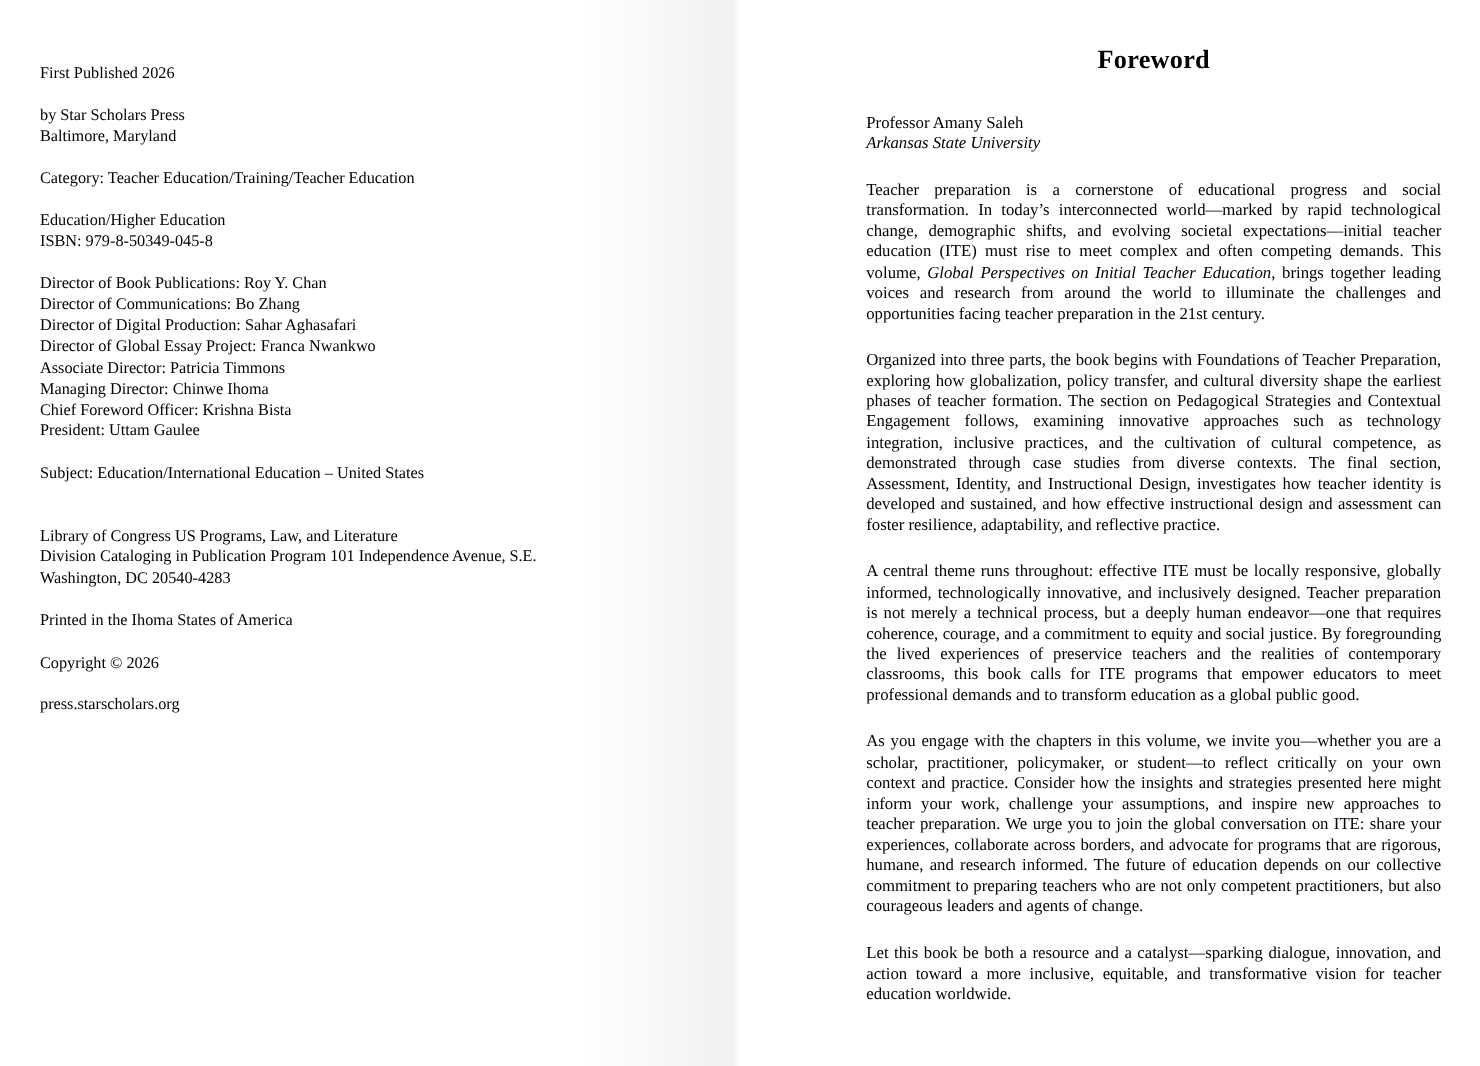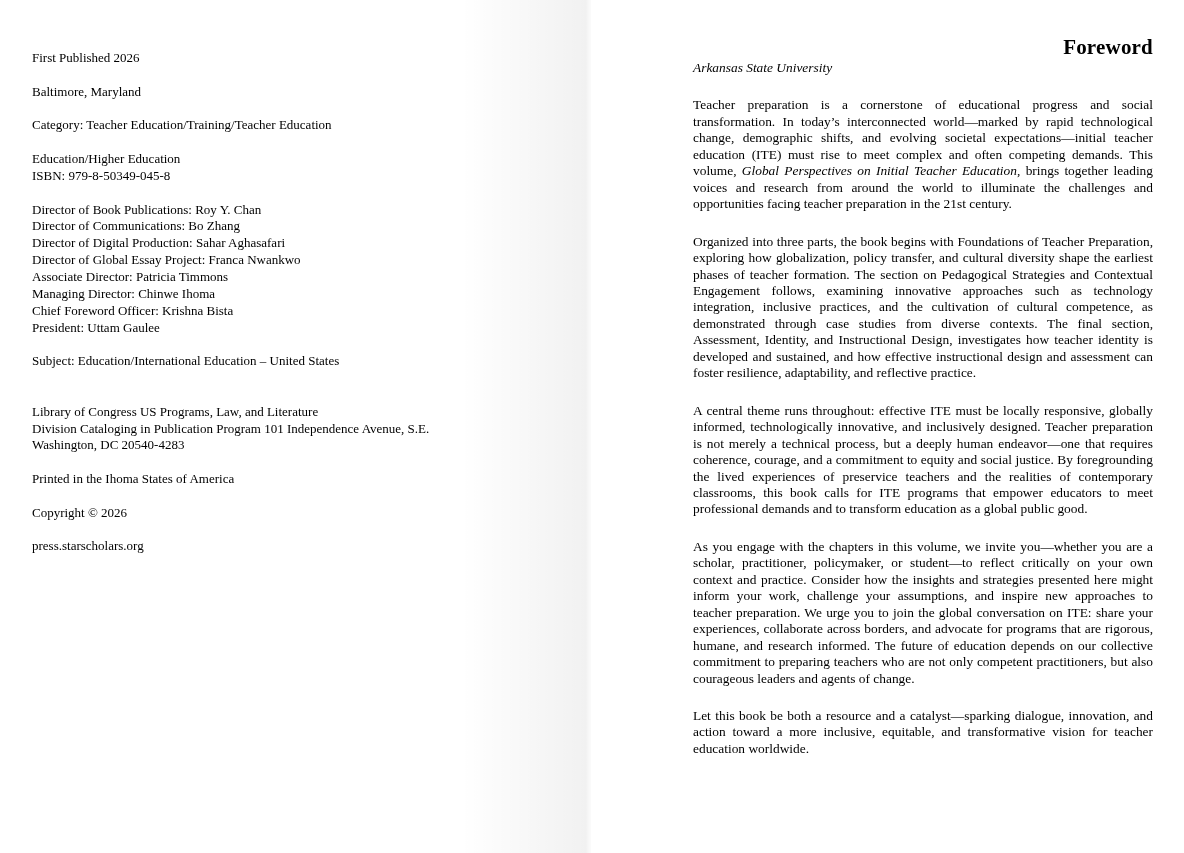--- a/index.html
+++ b/index.html
@@ -58,21 +58,21 @@
     left: 102px;
     top: 34px;
     width: 460px;
   }
   .foreword-title {
     margin: 0;
     font-size: 21px;
     line-height: 26px;
     font-weight: bold;
     letter-spacing: 0.2px;
-    text-align: right;
+    text-align: center;
   }
   .byline {
     margin: 30px 0 0 0;
     font-size: 13.4px;
     line-height: 16.45px;
   }
   .affiliation {
     margin: 0;
     font-size: 13.4px;
     line-height: 16.45px;
@@ -90,20 +90,21 @@
 </style>
 </head>
 <body>
 
 <div class="spread">
 
   <section class="page-left">
     <div class="colophon">
         <div class="colophon-line">First Published 2026</div>
         <div class="colophon-line"></div>
+        <div class="colophon-line">by Star Scholars Press</div>
         <div class="colophon-line">Baltimore, Maryland</div>
         <div class="colophon-line"></div>
         <div class="colophon-line">Category: Teacher Education/Training/Teacher Education</div>
         <div class="colophon-line"></div>
         <div class="colophon-line">Education/Higher Education</div>
         <div class="colophon-line">ISBN: 979-8-50349-045-8</div>
         <div class="colophon-line"></div>
         <div class="colophon-line">Director of Book Publications: Roy Y. Chan</div>
         <div class="colophon-line">Director of Communications: Bo Zhang</div>
         <div class="colophon-line">Director of Digital Production: Sahar Aghasafari</div>
@@ -127,20 +128,21 @@
         <div class="colophon-line">press.starscholars.org</div>
       </div>
   </section>
 
   <div class="gutter"></div>
 
   <section class="page-right">
     <div class="foreword">
       <h1 class="foreword-title">Foreword</h1>
 
+      <p class="byline">Professor Amany Saleh</p>
 
       <p class="affiliation">Arkansas State University</p>
 
       <p class="body"><span>Teacher preparation is a cornerstone of educational progress and social transformation. In today’s interconnected world—marked by rapid technological change, demographic shifts, and evolving societal expectations—initial teacher education (ITE) must rise to meet complex and often competing demands. This volume, </span><em>Global Perspectives on Initial Teacher Education</em><span>, brings together leading voices and research from around the world to illuminate the challenges and opportunities facing teacher preparation in the 21st century.</span></p>
 
       <p class="body">Organized into three parts, the book begins with Foundations of Teacher Preparation, exploring how globalization, policy transfer, and cultural diversity shape the earliest phases of teacher formation. The section on Pedagogical Strategies and Contextual Engagement follows, examining innovative approaches such as technology integration, inclusive practices, and the cultivation of cultural competence, as demonstrated through case studies from diverse contexts. The final section, Assessment, Identity, and Instructional Design, investigates how teacher identity is developed and sustained, and how effective instructional design and assessment can foster resilience, adaptability, and reflective practice.</p>
 
       <p class="body">A central theme runs throughout: effective ITE must be locally responsive, globally informed, technologically innovative, and inclusively designed. Teacher preparation is not merely a technical process, but a deeply human endeavor—one that requires coherence, courage, and a commitment to equity and social justice. By foregrounding the lived experiences of preservice teachers and the realities of contemporary classrooms, this book calls for ITE programs that empower educators to meet professional demands and to transform education as a global public good.</p>
 
       <p class="body">As you engage with the chapters in this volume, we invite you—whether you are a scholar, practitioner, policymaker, or student—to reflect critically on your own context and practice. Consider how the insights and strategies presented here might inform your work, challenge your assumptions, and inspire new approaches to teacher preparation. We urge you to join the global conversation on ITE: share your experiences, collaborate across borders, and advocate for programs that are rigorous, humane, and research informed. The future of education depends on our collective commitment to preparing teachers who are not only competent practitioners, but also courageous leaders and agents of change.</p>

